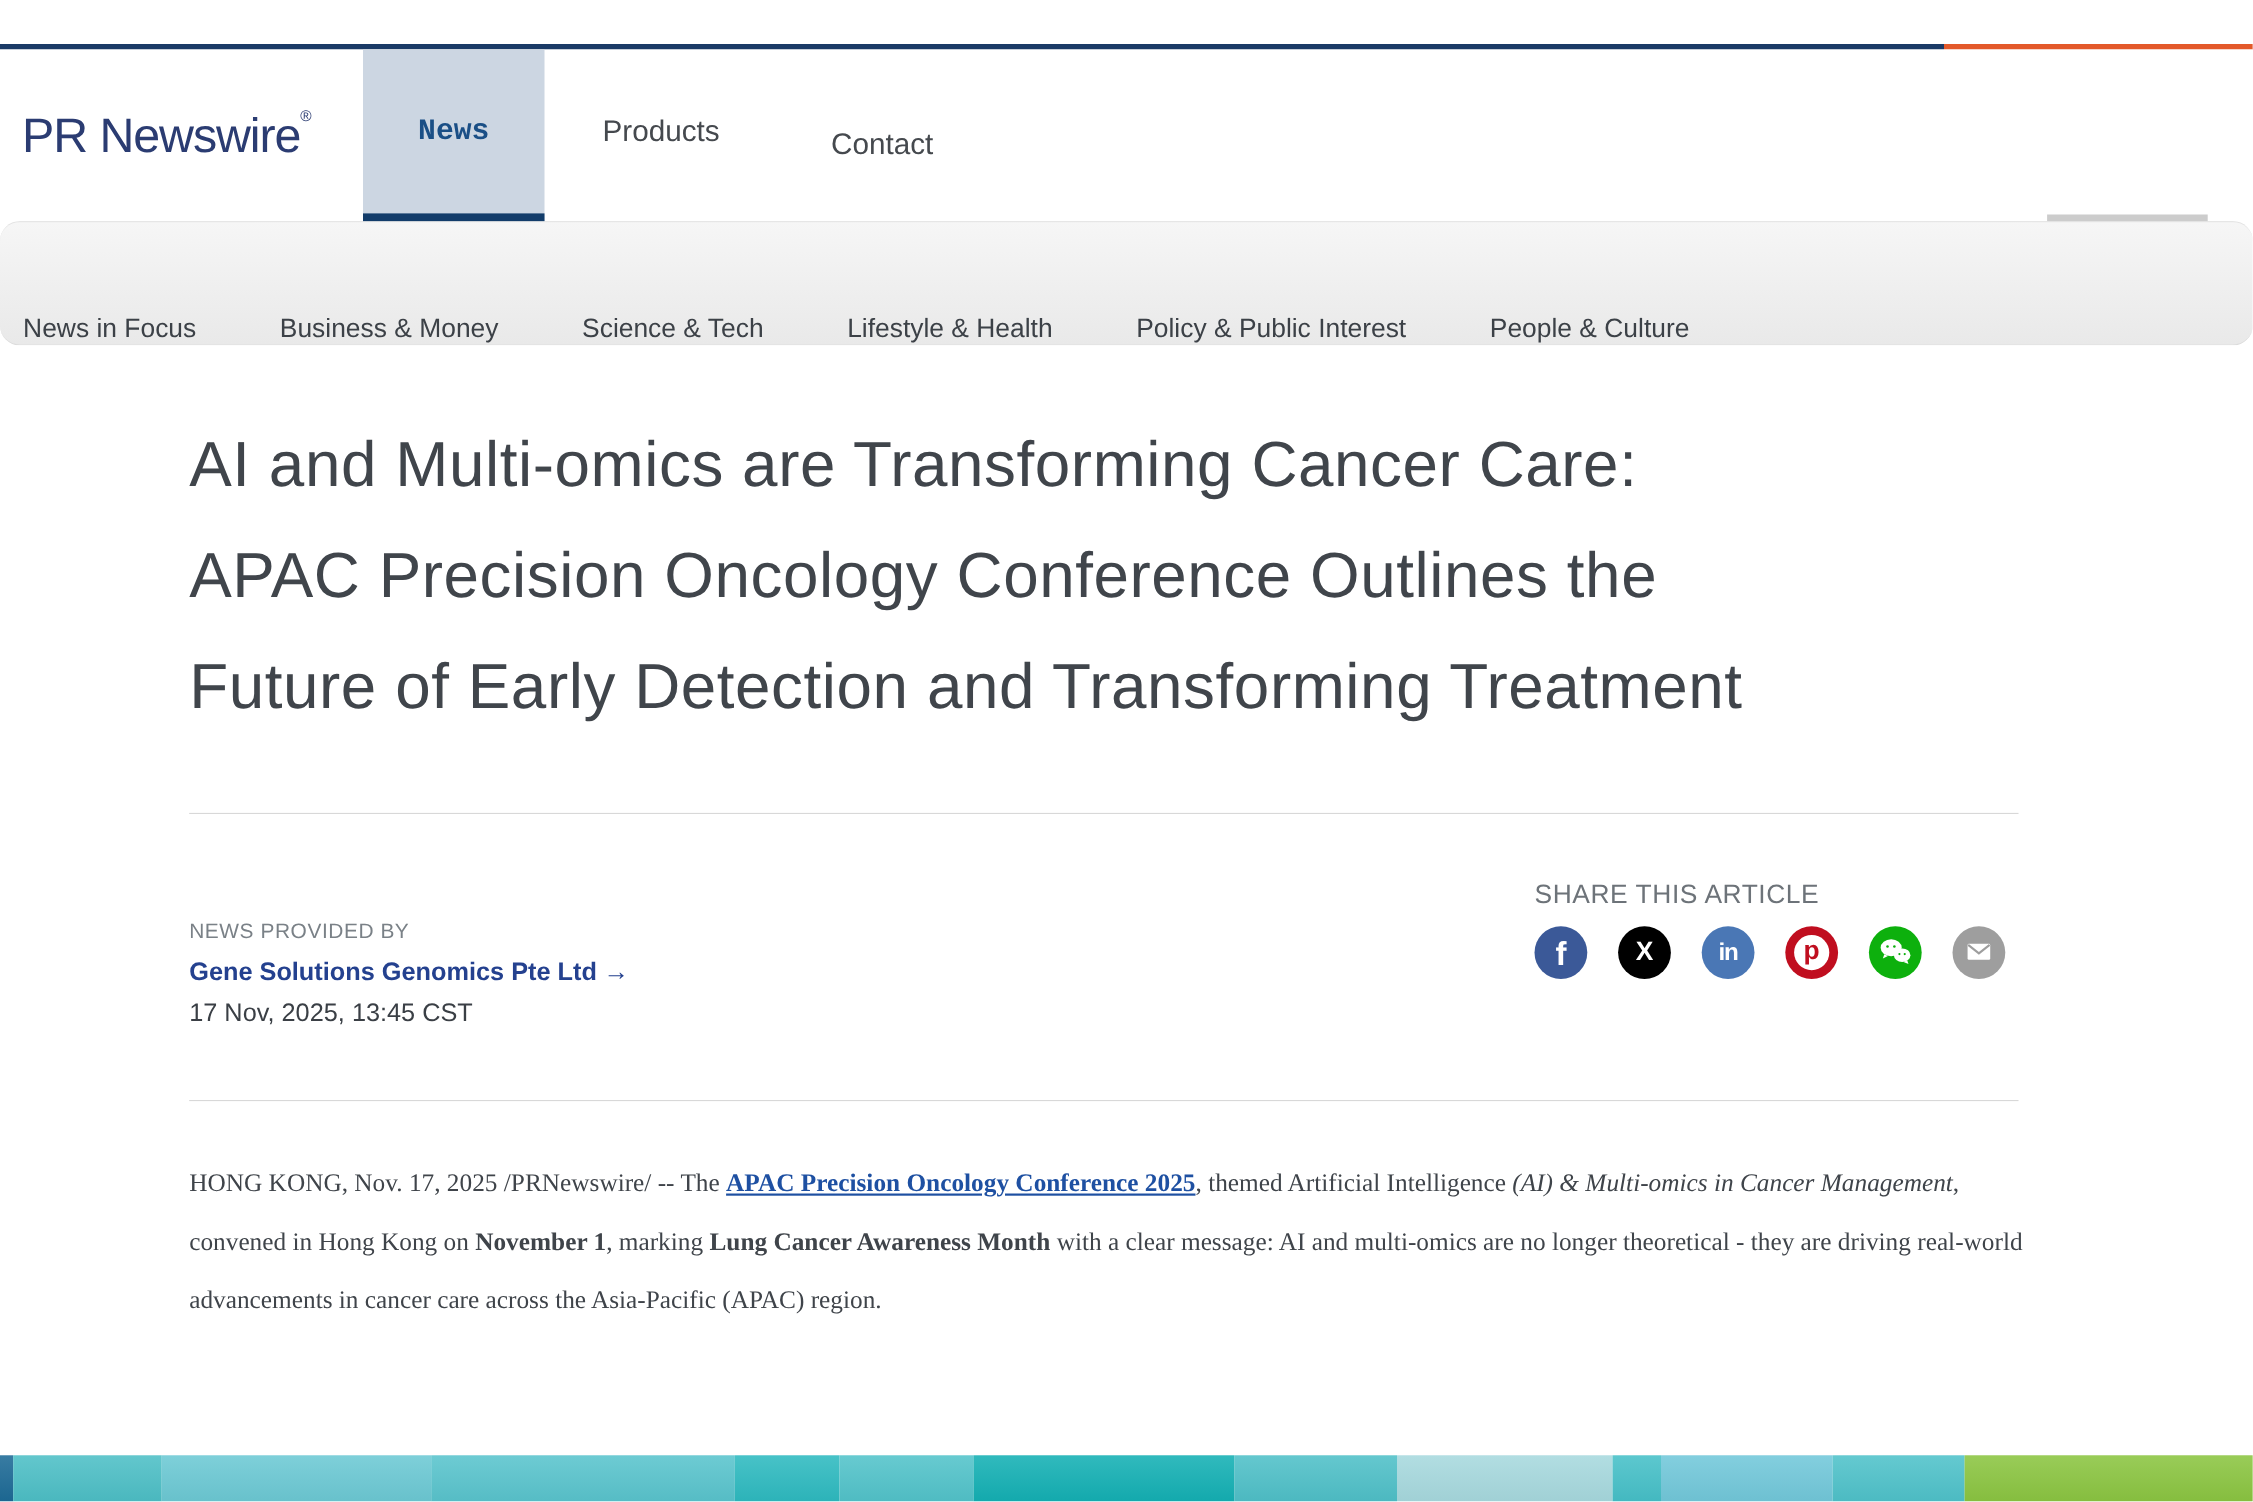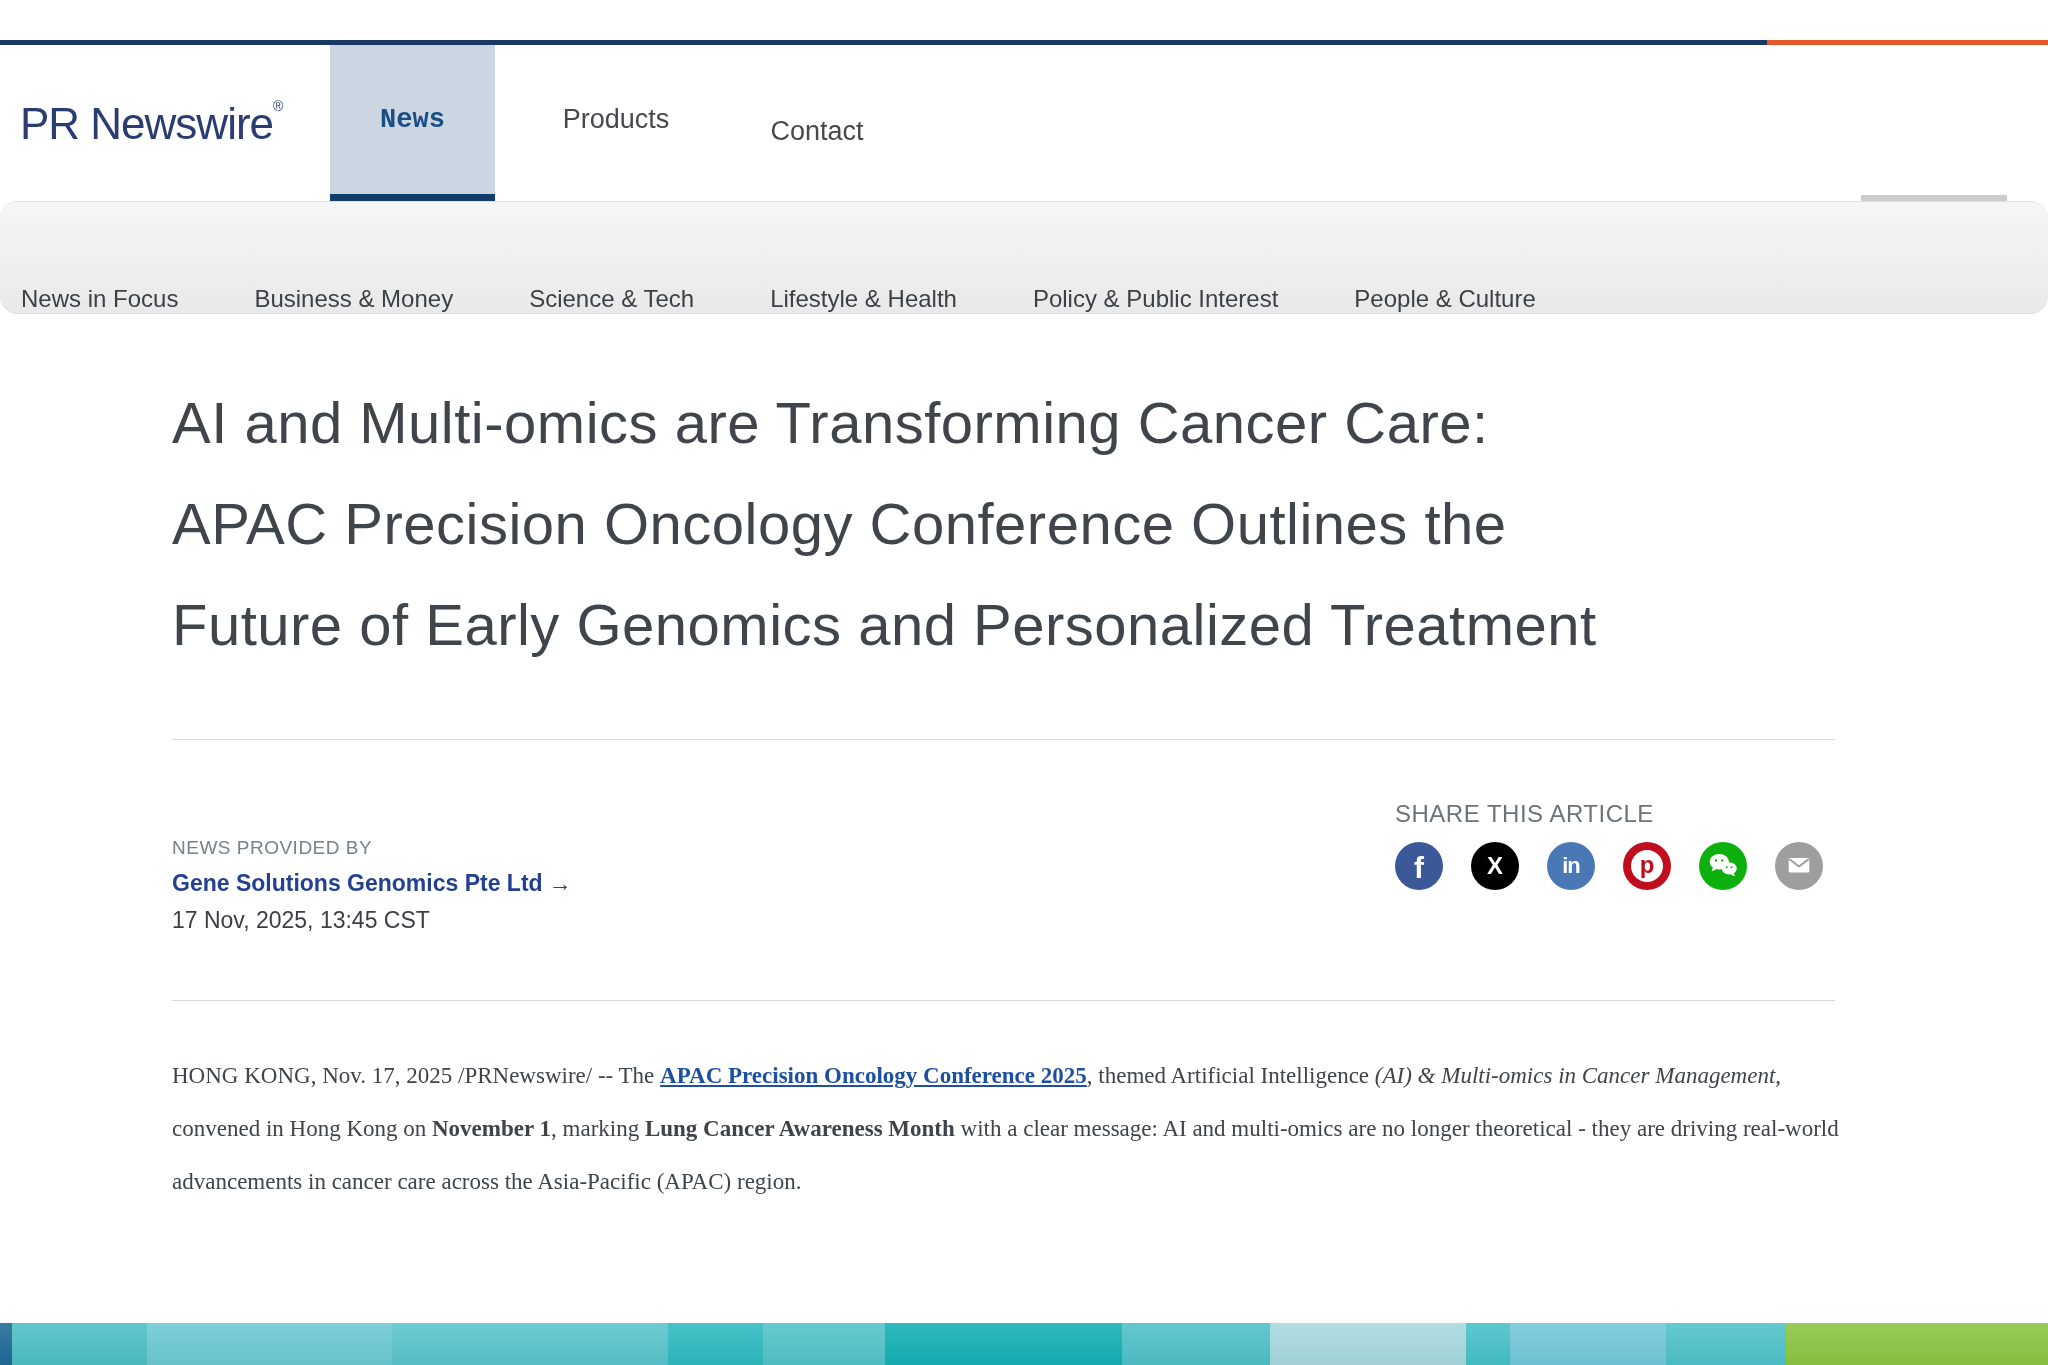--- a/index.html
+++ b/index.html
@@ -14,21 +14,21 @@
 
   
   .header { position:relative; height:156px; background:#fff; display:flex; align-items:stretch; }
   .logo-wrap { display:flex; align-items:center; padding-left:20px; width:330px; }
   .logo { font-size:44px; font-weight:normal; color:#2b3c72; letter-spacing:-1px; white-space:nowrap; }
   .logo sup { font-size:14px; vertical-align:28px; }
   .tab { display:flex; align-items:center; justify-content:center; cursor:pointer; }
   .tab-news { width:165px; background:#ccd6e2; border-bottom:7px solid #123c6a;
               font-weight:bold; color:#1a4f86; font-size:27px;font-family:Liberation Mono, monospace; }
   .tab-plain { color:#45494e; font-size:27px; border-bottom:7px solid transparent; }
-  .tab-products { margin-left:60px; width:122px; }
+  .tab-products { margin-left:45px; width:122px; }
   .tab-contact { margin-left:85px; width:110px;margin-top:24px; }
   .header-spacer { flex:1; }
   .search-wrap { display:flex; align-items:center; gap:14px; padding-right:43px; cursor:pointer; }
   .search-label { font-size:26px; color:#4a4f54; }
   .search-underline { position:absolute; right:41px; bottom:0; width:146px; height:6px; background:#cccccc; }
 
   
   .catnav { height:113px; background:linear-gradient(#f6f6f6, #e9e9e9);
             border-top:1px solid #e2e2e2; border-bottom:1px solid #dcdcdc;
             display:flex; align-items:flex-end; gap:76px; padding-left:21px;border-radius:18px; }
@@ -103,21 +103,21 @@
       <div class="cat-item">Science &amp; Tech</div>
       <div class="cat-item">Lifestyle &amp; Health</div>
       <div class="cat-item">Policy &amp; Public Interest</div>
       <div class="cat-item">People &amp; Culture</div>
     </div>
 
   <div class="article">
     <h1 class="headline">
       <div class="hl-line">AI and Multi-omics are Transforming Cancer Care:</div>
       <div class="hl-line">APAC Precision Oncology Conference Outlines the</div>
-      <div class="hl-line">Future of Early Genomics and Personalized Treatment</div>
+      <div class="hl-line">Future of Early Detection and Transforming Treatment</div>
     </h1>
 
     <hr class="hr hr1">
 
     <div class="meta-row">
       <div class="provided">
         <div class="provided-label">NEWS PROVIDED BY</div>
         <a class="provided-company"><span>Gene Solutions Genomics Pte Ltd</span><span class="arrow">→</span></a>
         <div class="provided-date">17 Nov, 2025, 13:45 CST</div>
       </div>

